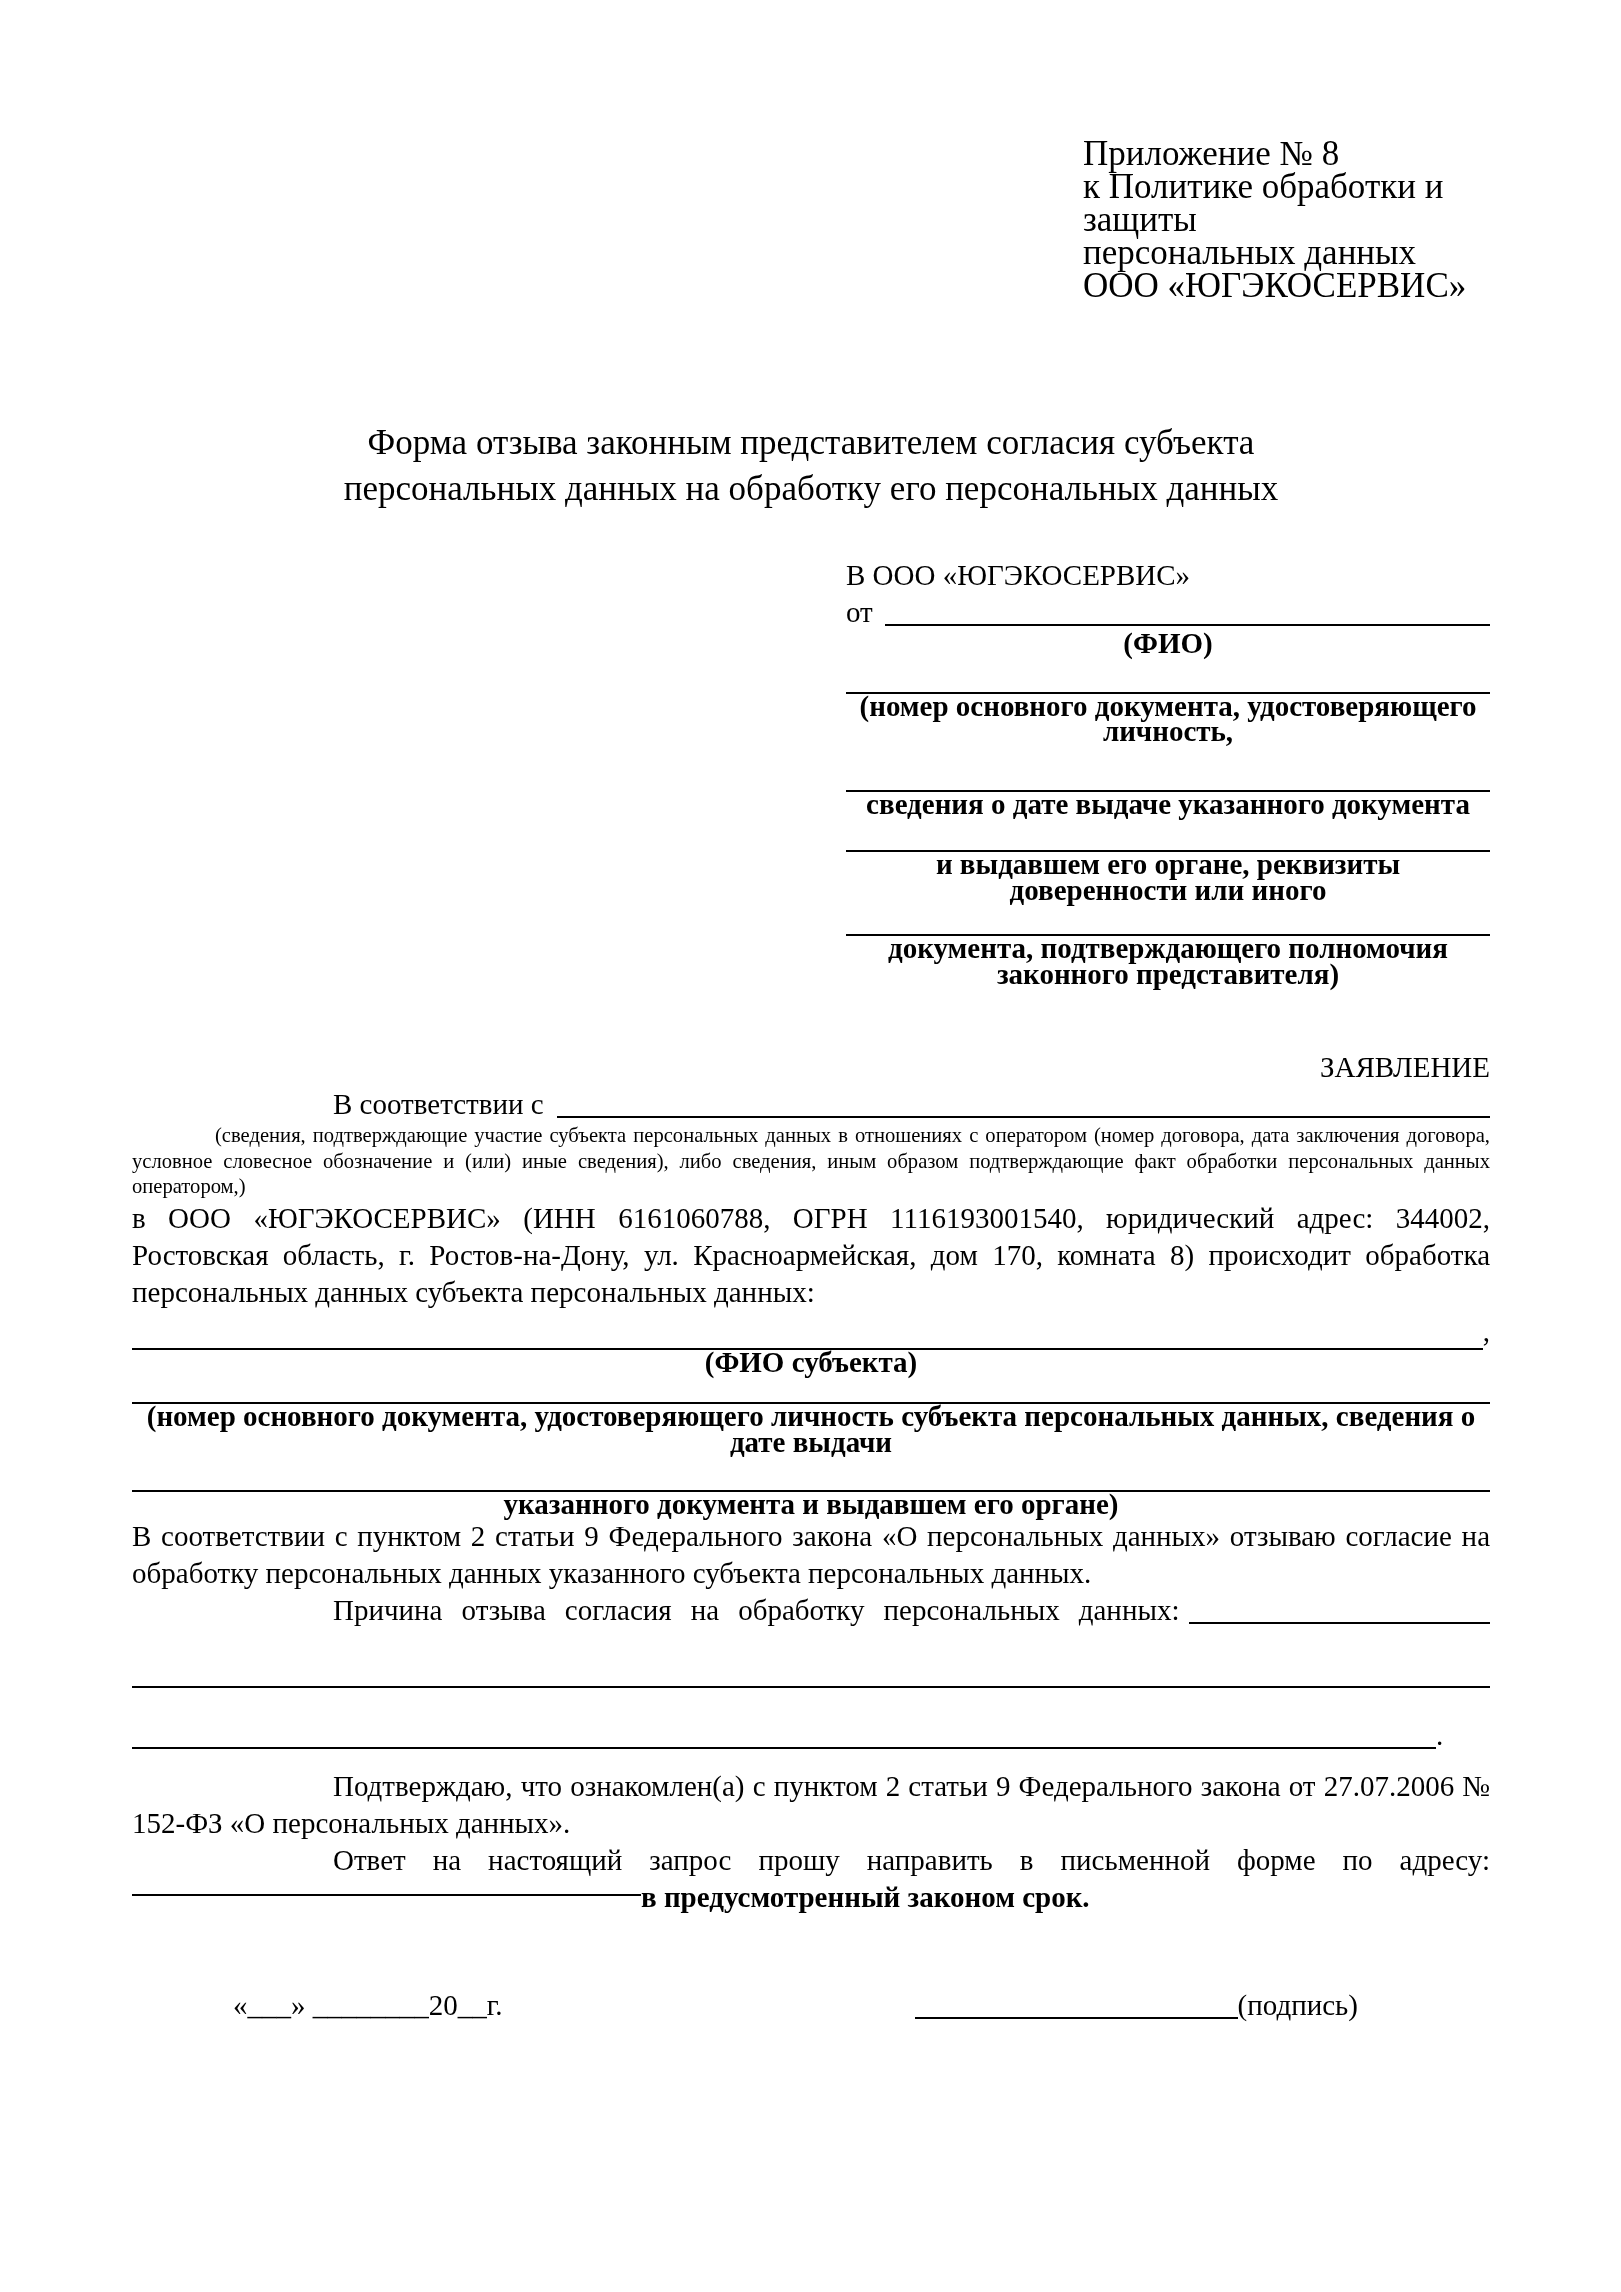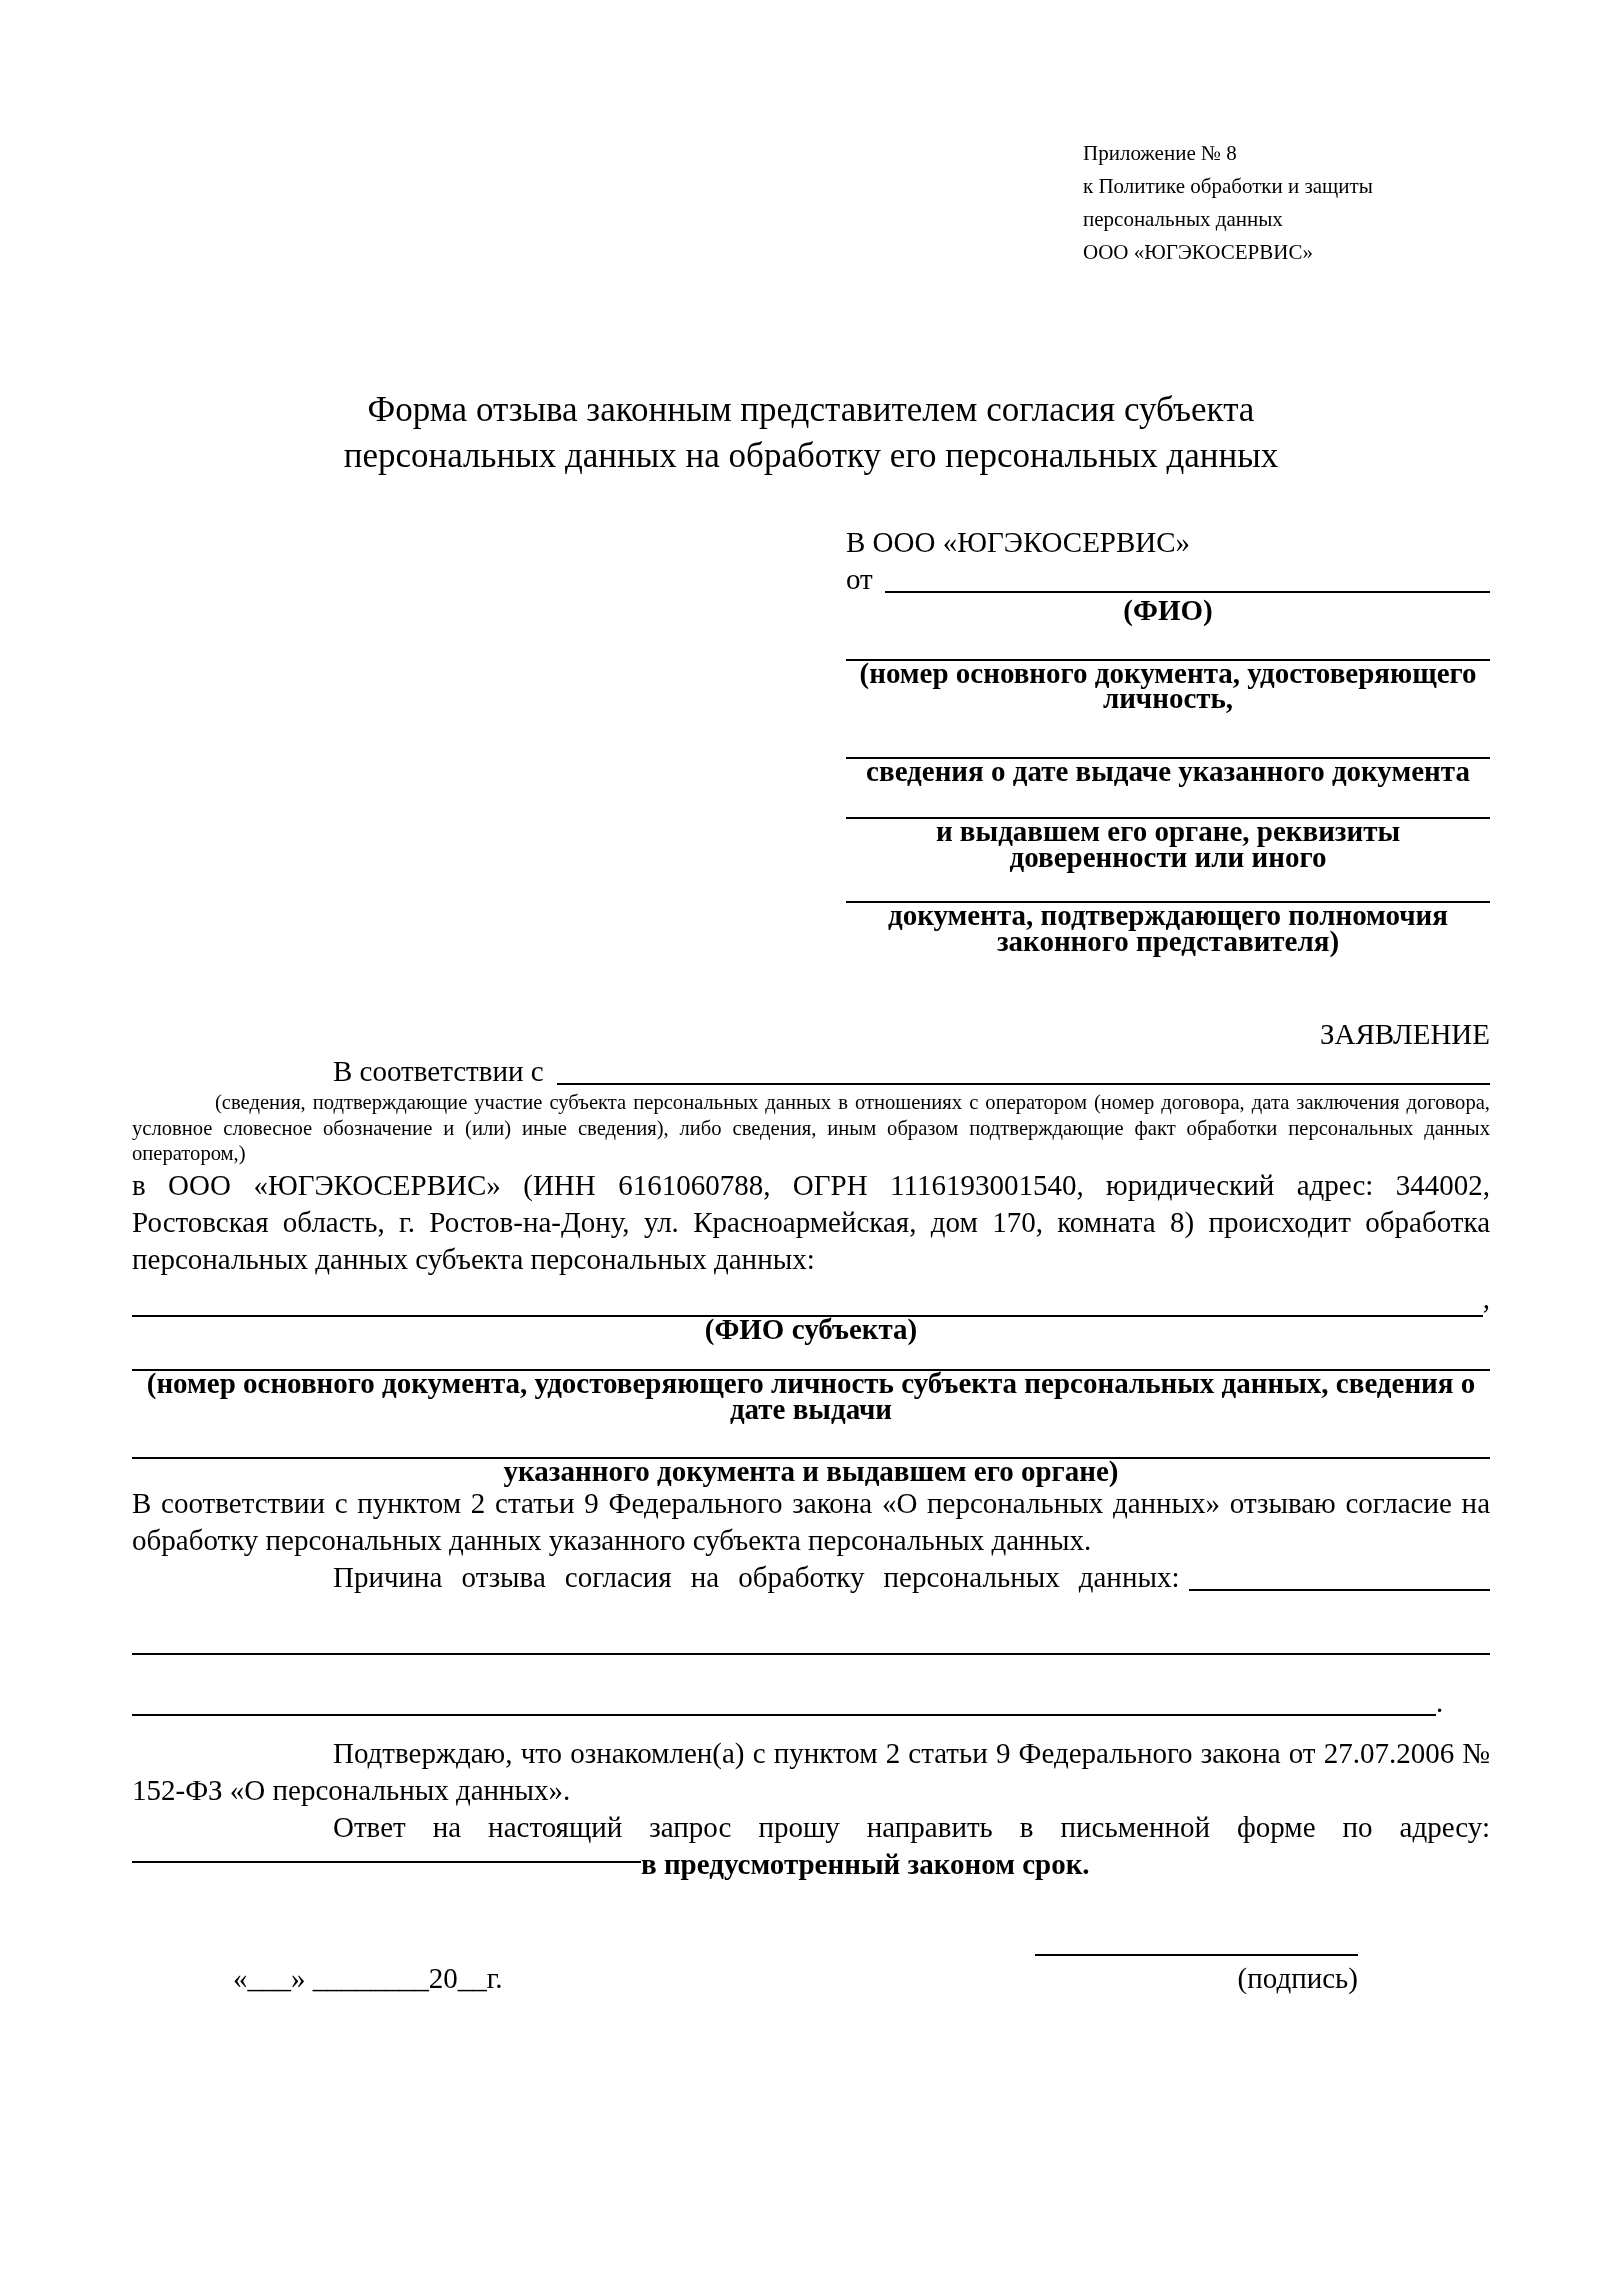--- a/index.html
+++ b/index.html
@@ -20,21 +20,21 @@
     width: 1358px;
     font-size: 29px;
     line-height: 37px;
   }
   .rule { border-bottom: 2.9px solid #000; }
 
   
   .appendix {
     margin-top: 137px;
     margin-left: 951px;
-    font-size: 21px;
+    font-size: 35px;
     line-height: 33px;
   }
 
   
   .doc-title {
     margin-top: 118px;
     text-align: center;
     font-weight: normal;
     font-size: 35px;
     line-height: 46px;
@@ -85,21 +85,21 @@
   .blank-2 { display: flex; align-items: flex-end; margin-top: 29px; }
   .blank-2 .rule { width: 1304px; margin-bottom: 4.9px; }
 
   .confirm-para { margin-top: 13.7px; text-indent: 201px; }
   .reply-para { text-indent: 201px; text-align-last: justify; }
   .reply-row { display: flex; align-items: center; font-weight: bold; }
   .reply-row .rule { width: 509px; margin-bottom: 4.9px; }
 
   .footer-row { display: flex; align-items: flex-end; margin-top: 71px; }
   .footer-date { margin-left: 101px; white-space: nowrap; }
-  .sig-group { display: flex; align-items: flex-end; margin-left: auto; margin-right: 132px; flex-direction: column; }
+  .sig-group { display: flex; align-items: flex-end; margin-left: auto; margin-right: 132px; }
   .sig-group .rule { width: 323px; margin-bottom: 4.9px; }
   .sig-group span { white-space: nowrap; }
 </style>
 </head>
 <body>
 
 <div class="page">
   <div class="content">
 
     <div class="appendix">

